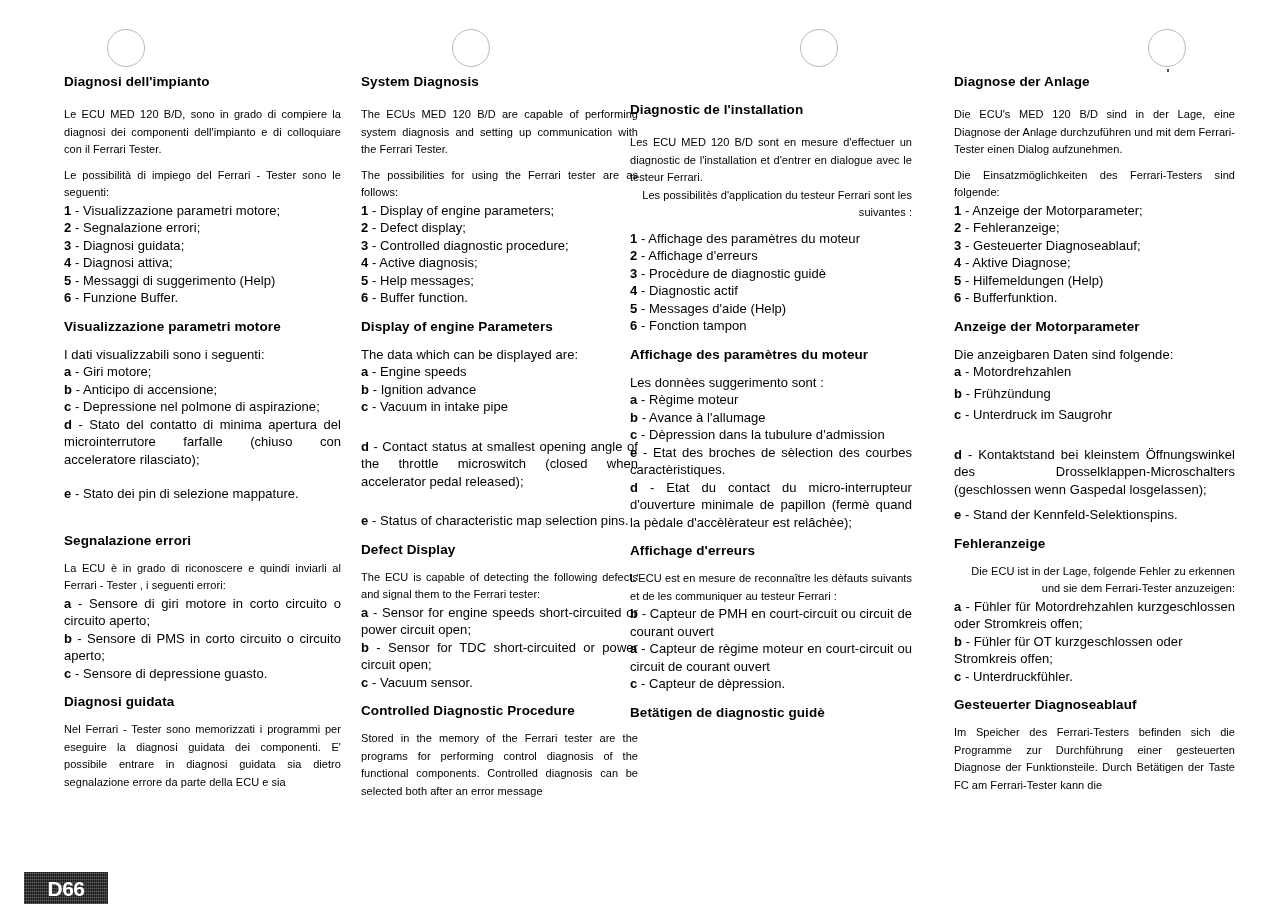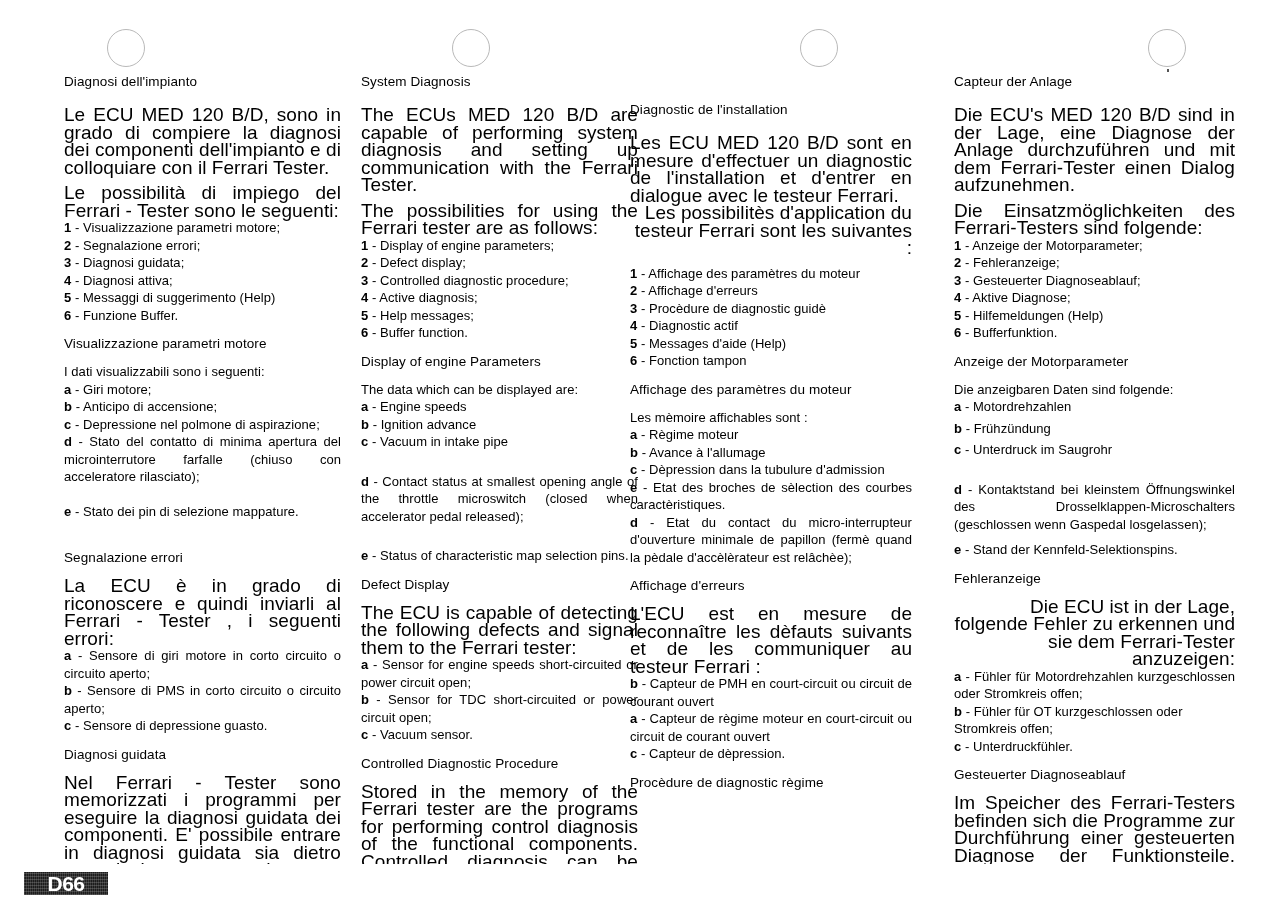--- a/index.html
+++ b/index.html
@@ -62,29 +62,29 @@
     height: 790px;
     overflow: hidden;
   }
   .col.col-it { left: 64px; }
   .col.col-en { left: 361px; }
   .col.col-fr { left: 630px; width: 282px; margin-top: 28px; }
   .col.col-de { left: 954px; width: 281px; }
 
   h2.sec-head {
     font-size: 13.5px;
-    font-weight: normal;
+    font-weight: bold;
     margin: 0;
     padding: 0;
     line-height: 15px;
     letter-spacing: 0.1px;
   }
 
   p.para {
-    font-size: 19px;
+    font-size: 11px;
     line-height: 17.5px;
     margin: 0;
     padding: 0;
     text-align: justify;
     letter-spacing: 0.05px;
     word-spacing: 0px;
   }
   p.para.ragged { text-align: right; }
 
   p.item {
@@ -104,21 +104,21 @@
   .gap-l  { height: 17px; }
   .gap-xl { height: 22px; }
   .gap-xxl{ height: 30px; }
 
   
   .page-badge {
     position: absolute;
     left: 24px;
     top: 872px;
     width: 84px;
-    height: 23px;
+    height: 32px;
     background: #1c1c1c;
     display: flex;
     align-items: center;
     justify-content: center;
     overflow: hidden;
   }
   .page-badge .noise {
     position: absolute;
     inset: 0;
     background-image:
@@ -228,40 +228,40 @@
     <div class="gap-s"></div>
     <p class="item"><b>1</b> - Affichage des paramètres du moteur</p>
     <p class="item"><b>2</b> - Affichage d'erreurs</p>
     <p class="item"><b>3</b> - Procèdure de diagnostic guidè</p>
     <p class="item"><b>4</b> - Diagnostic actif</p>
     <p class="item"><b>5</b> - Messages d'aide (Help)</p>
     <p class="item"><b>6</b> - Fonction tampon</p>
     <div class="gap-m"></div>
     <h2 class="sec-head">Affichage des paramètres du moteur</h2>
     <div class="gap-m"></div>
-    <p class="item">Les mèmoire affichables sont :</p>
+    <p class="item">Les donnèes suggerimento sont :</p>
     <p class="item"><b>a</b> - Règime moteur</p>
     <p class="item"><b>b</b> - Avance à l'allumage</p>
     <p class="item just"><b>c</b> - Dèpression dans la tubulure d'admission</p>
     <p class="item just"><b>e</b> - Etat des broches de sèlection des courbes caractèristiques.</p>
     <p class="item just"><b>d</b> - Etat du contact du micro-interrupteur d'ouverture minimale de papillon (fermè quand la pèdale d'accèlèrateur est relâchèe);</p>
     <div class="gap-m"></div>
     <h2 class="sec-head">Affichage d'erreurs</h2>
     <div class="gap-m"></div>
     <p class="para">L'ECU est en mesure de reconnaître les dèfauts suivants et de les communiquer au testeur Ferrari :</p>
     <p class="item just"><b>b</b> - Capteur de PMH en court-circuit ou circuit de courant ouvert</p>
     <p class="item just"><b>a</b> - Capteur de règime moteur en court-circuit ou circuit de courant ouvert</p>
     <p class="item"><b>c</b> - Capteur de dèpression.</p>
     <div class="gap-m"></div>
-    <h2 class="sec-head">Procèdure de diagnostic règime</h2>
+    <h2 class="sec-head">Betätigen de diagnostic guidè</h2>
     <div class="gap-m"></div>
   </div>
 
   <div class="col col-de">
-    <h2 class="sec-head">Capteur der Anlage</h2>
+    <h2 class="sec-head">Diagnose der Anlage</h2>
     <div class="gap-l"></div>
     <p class="para">Die ECU's MED 120 B/D sind in der Lage, eine Diagnose der Anlage durchzuführen und mit dem Ferrari-Tester einen Dialog aufzunehmen.</p>
     <div class="gap-s"></div>
     <p class="para">Die Einsatzmöglichkeiten des Ferrari-Testers sind folgende:</p>
     <p class="item"><b>1</b> - Anzeige der Motorparameter;</p>
     <p class="item"><b>2</b> - Fehleranzeige;</p>
     <p class="item"><b>3</b> - Gesteuerter Diagnoseablauf;</p>
     <p class="item"><b>4</b> - Aktive Diagnose;</p>
     <p class="item"><b>5</b> - Hilfemeldungen (Help)</p>
     <p class="item"><b>6</b> - Bufferfunktion.</p>

